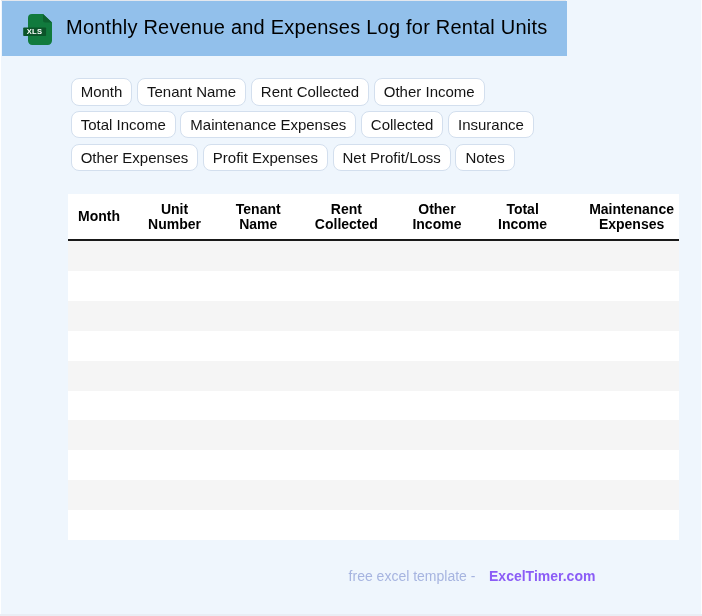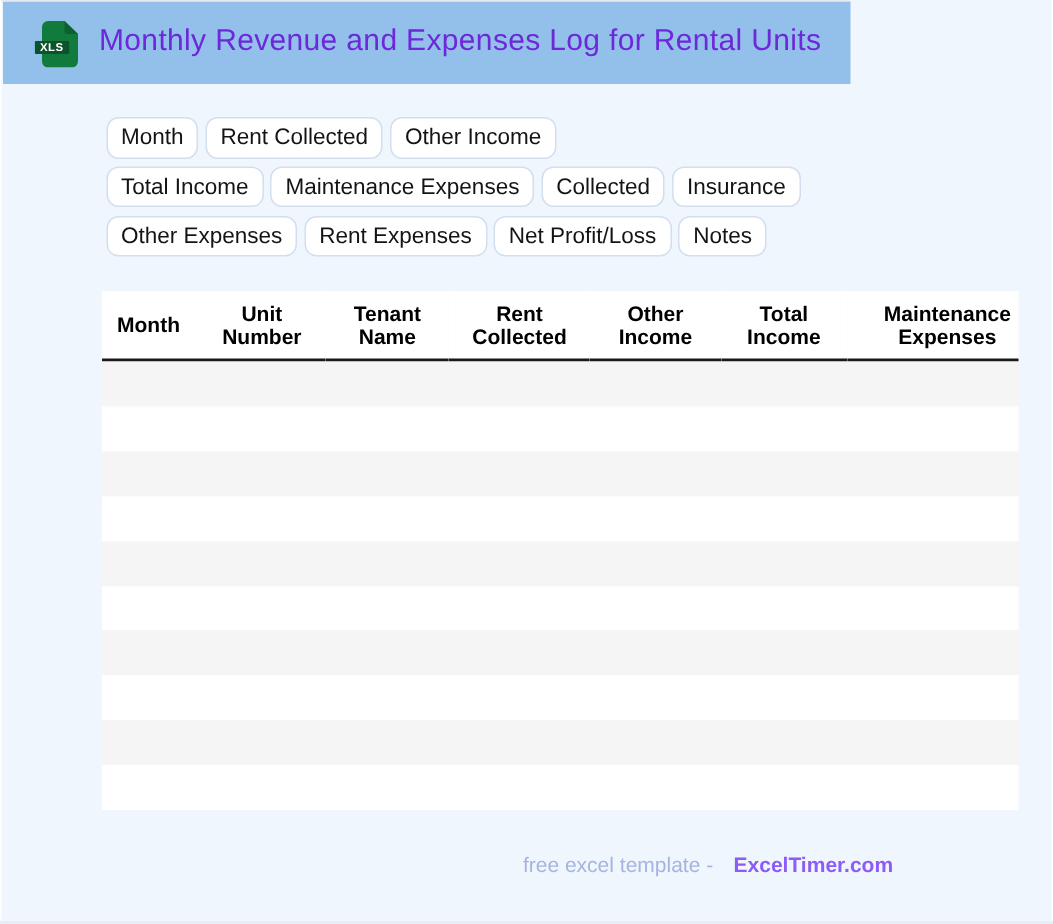--- a/index.html
+++ b/index.html
@@ -1,19 +1,19 @@
 <!DOCTYPE html>
 <html><head><meta charset="utf-8"><style>
 *{box-sizing:border-box;margin:0;padding:0}
 html,body{width:702px;height:616px;background:#eff6fd;font-family:"Liberation Sans",sans-serif;overflow:hidden}
 body{position:relative}
 .page{position:absolute;left:2px;top:0.5px;width:611px;height:613px;background:#eff6fd}
 .botstrip{position:absolute;left:0;top:613.5px;width:702px;height:2.5px;background:#e9edf4}
 .banner{position:absolute;left:0;top:0;width:565px;height:55.9px;background:#92c0eb}
-.title{position:absolute;left:64px;top:12.6px;color:#6d28d9;font-size:20px;letter-spacing:.23px;white-space:nowrap;line-height:28px}
+.title{position:absolute;left:64px;top:12.6px;color:#000000;font-size:20px;letter-spacing:.23px;white-space:nowrap;line-height:28px}
 .icon{position:absolute;left:20.5px;top:13.3px}
 .chips{position:absolute;left:68.7px;top:77.7px}
 .crow{display:flex;gap:4.6px;margin-bottom:5.4px}
 .chip{display:flex;align-items:center;height:27.4px;background:#fff;border:1px solid #d3dfee;border-radius:8px;padding:0 9px;font-size:15px;color:#141414;white-space:nowrap}
 .tablewrap{position:absolute;left:66px;top:193.5px;width:611px;overflow:hidden}
 table{border-collapse:separate;border-spacing:0;table-layout:fixed;width:900px}
 th{font-size:14px;font-weight:bold;line-height:15px;color:#000;vertical-align:middle;padding:0 10px;background:#fff;height:47.1px}
 th.first{text-align:left}
 th{border-bottom:2.3px solid #191919}
 tr.g td{background:#f5f5f5}
@@ -28,32 +28,33 @@
     <path d="M5 4 A4 4 0 0 1 9 0 H20 L29 8.6 V26.8 A4.2 4.2 0 0 1 24.8 31 H9.2 A4.2 4.2 0 0 1 5 26.8 Z" fill="#117a3d"></path>
     <path d="M20 0 L29 8.6 H22 A2 2 0 0 1 20 6.6 Z" fill="#0d6130"></path>
     <rect x="0.2" y="13.4" width="22.9" height="8.6" rx="0.8" fill="#0b5429"></rect>
     <text x="11.55" y="20.1" font-size="7.6" font-weight="bold" fill="#ffffff" text-anchor="middle" letter-spacing="0.3" font-family="Liberation Sans, sans-serif">XLS</text>
   </svg>
   <div class="title">Monthly Revenue and Expenses Log for Rental Units</div>
  </div>
  <div class="chips">
   <div class="crow">
         <span class="chip">Month</span>
+        <span class="chip">Tenant Name</span>
         <span class="chip">Rent Collected</span>
         <span class="chip">Other Income</span>
       </div>
   <div class="crow">
         <span class="chip">Total Income</span>
         <span class="chip">Maintenance Expenses</span>
         <span class="chip">Collected</span>
         <span class="chip">Insurance</span>
       </div>
   <div class="crow">
         <span class="chip">Other Expenses</span>
-        <span class="chip">Rent Expenses</span>
+        <span class="chip">Profit Expenses</span>
         <span class="chip">Net Profit/Loss</span>
         <span class="chip">Notes</span>
       </div>
  </div>
  <div class="tablewrap">
   <table>
    <colgroup>
           <col style="width:64px">
           <col style="width:85.1px">
           <col style="width:82.3px">

